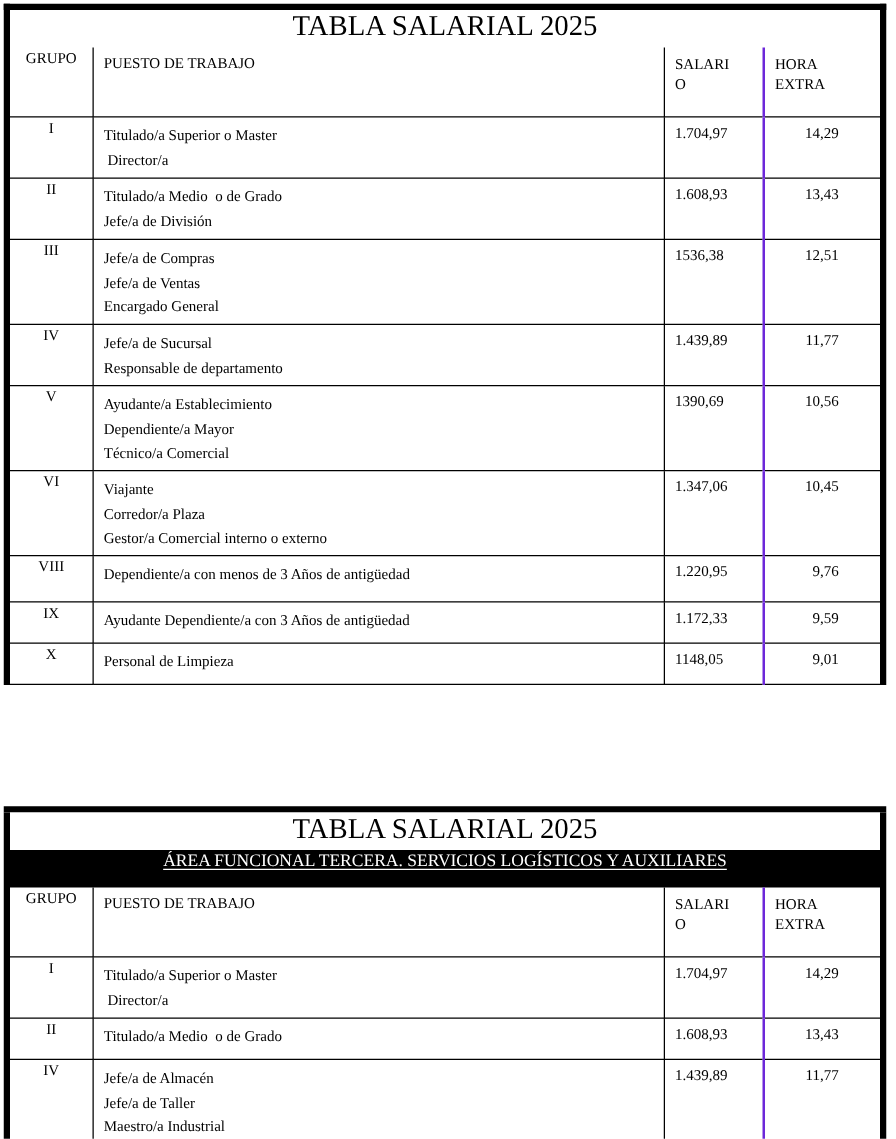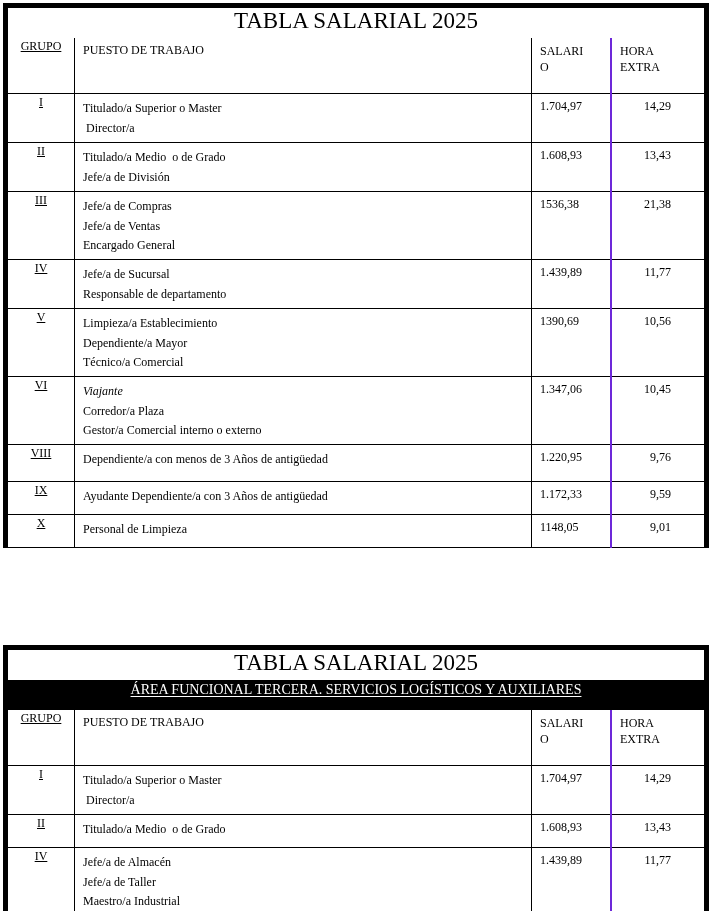--- a/index.html
+++ b/index.html
@@ -6,21 +6,21 @@
   body { width: 717px; height: 911px; position: relative; overflow: hidden;
          font-family: "Liberation Serif", "DejaVu Serif", serif; color: #000; }
   .frame { position: absolute; left: 3px; width: 706px; box-sizing: border-box;
            border-left: 5px solid #000; border-right: 5px solid #000; }
   .frame.top { top: 3px; border-top: 5px solid #000; }
   .title { height: 30px; text-align: center; font-size: 23px; line-height: 26px; background: #fff; }
   .band { background: #000; height: 30px; text-align: center; font-size: 14px; line-height: 20px; }
   .band span { color: #fff; text-decoration: underline; text-underline-offset: 2px; }
   table { border-collapse: collapse; width: 100%; table-layout: fixed; font-size: 12px; }
   td { border-bottom: 1px solid #000; vertical-align: top; padding: 0; }
-  td.c1 { width: 66px; text-align: center; border-right: 1px solid #000; padding-top: 1px; text-decoration: underline; }
+  td.c1 { width: 66px; text-align: center; border-right: 1px solid #000; padding-top: 1px; }
   td.c2 { border-right: 1px solid #000; padding: 5px 0 0 8px; }
   td.c3 { width: 70px; border-right: 2px solid #6d28d9; padding: 5px 0 0 8px; }
   td.c4 { width: 84px; padding: 5px 0 12px 8px; }
   td.num { text-align: left; }
   td.hx { text-align: right; padding-right: 33px; }
   tr.head td { height: 38px; }
   tr.head td.c1 { text-align: center; }
   tr.head td.c3, tr.head td.c4 { line-height: 16px; }
   .line { line-height: 19.5px; height: 19.5px; white-space: nowrap; }
   .sep { position: absolute; left: 3px; width: 706px; height: 5px; background: #000; }
@@ -64,45 +64,45 @@
           <td class="c4 hx">13,43</td>
         </tr>
         <tr style="height: 68px;">
           <td class="c1">III</td>
           <td class="c2">
             <div class="line" style="white-space: pre;">Jefe/a de Compras</div>
             <div class="line" style="white-space: pre;">Jefe/a de Ventas</div>
             <div class="line" style="white-space: pre;">Encargado General</div>
           </td>
           <td class="c3 num">1536,38</td>
-          <td class="c4 hx">21,38</td>
+          <td class="c4 hx">12,51</td>
         </tr>
         <tr style="height: 49px;">
           <td class="c1">IV</td>
           <td class="c2">
             <div class="line" style="white-space: pre;">Jefe/a de Sucursal</div>
             <div class="line" style="white-space: pre;">Responsable de departamento</div>
           </td>
           <td class="c3 num">1.439,89</td>
           <td class="c4 hx">11,77</td>
         </tr>
         <tr style="height: 68px;">
           <td class="c1">V</td>
           <td class="c2">
-            <div class="line" style="white-space: pre;">Limpieza/a Establecimiento</div>
+            <div class="line" style="white-space: pre;">Ayudante/a Establecimiento</div>
             <div class="line" style="white-space: pre;">Dependiente/a Mayor</div>
             <div class="line" style="white-space: pre;">Técnico/a Comercial</div>
           </td>
           <td class="c3 num">1390,69</td>
           <td class="c4 hx">10,56</td>
         </tr>
         <tr style="height: 68px;">
           <td class="c1">VI</td>
           <td class="c2">
-            <div class="line" style="white-space: pre; font-style: italic;">Viajante</div>
+            <div class="line" style="white-space: pre;">Viajante</div>
             <div class="line" style="white-space: pre;">Corredor/a Plaza</div>
             <div class="line" style="white-space: pre;">Gestor/a Comercial interno o externo</div>
           </td>
           <td class="c3 num">1.347,06</td>
           <td class="c4 hx">10,45</td>
         </tr>
         <tr style="height: 37px;">
           <td class="c1">VIII</td>
           <td class="c2">
             <div class="line" style="white-space: pre;">Dependiente/a con menos de 3 Años de antigüedad</div>

